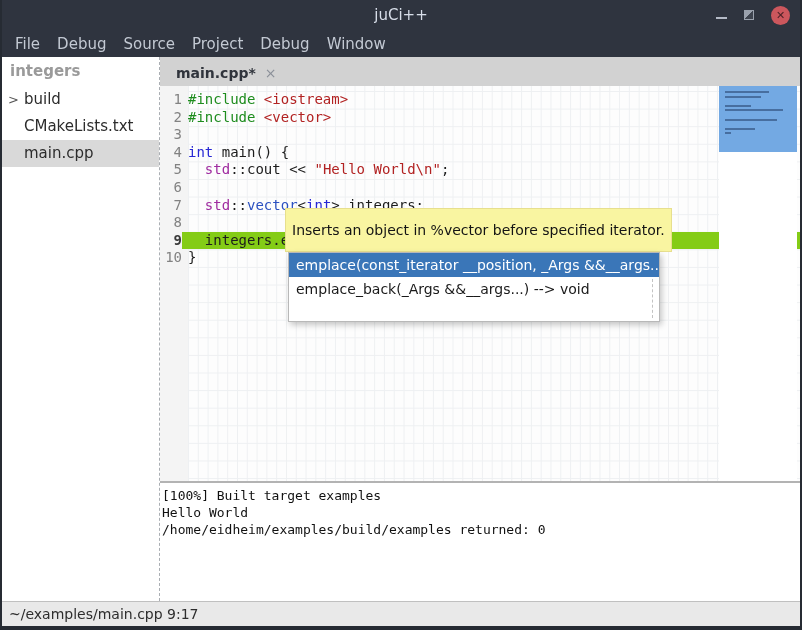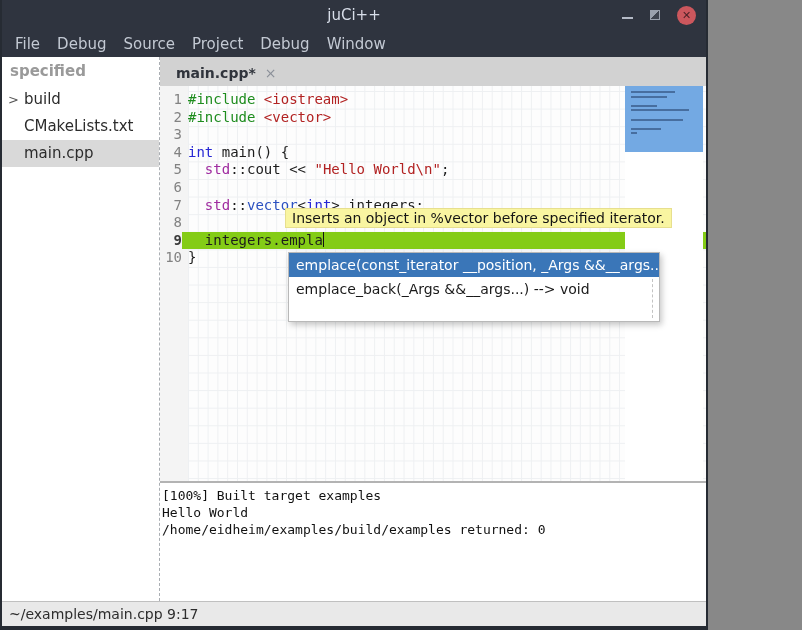--- a/index.html
+++ b/index.html
@@ -3,21 +3,21 @@
 <meta charset="utf-8">
 <style>
   :root{
     --chrome:#2f343f; --accent:#4a90d9; --selection:#3a76b8; --tooltip_bg:#f9f5a1;
     --minimap_viewport:#73a9e3; --close_btn:#cc575d;
     --syn_pp:#1e8c1e; --syn_inc:#b22222; --syn_kw:#2727d4; --syn_type:#2b50c0;
     --syn_ns:#a02ca0; --syn_str:#b22222; --syn_plain:#1c1c1c;
   }
   *{box-sizing:border-box;margin:0;padding:0}
   body{font-family:"DejaVu Sans","Liberation Sans",sans-serif;background:#888;}
-  .window{width:708px;height:630px;display:flex;flex-direction:column;
+  .window{width:802px;height:630px;display:flex;flex-direction:column;
     border-left:2px solid #262b33;border-right:2px solid #262b33;background:#fff;overflow:hidden}
   
   .titlebar{height:30px;background:var(--chrome);position:relative;display:flex;align-items:center;flex:0 0 30px}
   .title{position:absolute;left:0;right:0;text-align:center;color:#d8dee9;font-size:15px}
   .win-controls{margin-left:auto;display:flex;align-items:center;gap:17px;padding-right:10px;z-index:2}
   .btn-min{width:11px;height:2px;background:#b4bac6;margin-top:6px}
   .btn-restore{width:10px;height:10px;border:1px solid #9aa1ad;background:linear-gradient(135deg,#9aa1ad 50%,rgba(154,161,173,.15) 50%)}
   .btn-close{width:19px;height:19px;border-radius:50%;background:var(--close_btn);color:#4d2227;
     font-size:11px;font-weight:bold;display:flex;align-items:center;justify-content:center;line-height:1}
   
@@ -48,21 +48,21 @@
   .code{flex:1 1 auto;padding-left:6px;white-space:pre;color:var(--syn_plain)}
   .code-line.current .code{background:#84cc16}
   .code-line.current .ln{font-weight:bold;color:#3a3a3a}
   .tok-pp{color:var(--syn_pp)} .tok-inc{color:var(--syn_inc)} .tok-kw{color:var(--syn_kw)}
   .tok-type{color:var(--syn_type)} .tok-ns{color:var(--syn_ns)} .tok-str{color:var(--syn_str)} .tok-plain{color:var(--syn_plain)}
   .caret{display:inline-block;width:1.5px;height:15px;background:#111;vertical-align:-2px}
   .minimap{position:absolute;right:3px;width:78px;top:0;bottom:0;background:#fff;z-index:3}
   .mm-viewport{background:var(--minimap_viewport);height:66px;padding:5px 6px}
   .mm-line{height:2px;margin-bottom:2.6px;background:rgba(28,52,92,.5)}
   .tooltip{position:absolute;left:125px;top:122px;background:var(--tooltip_bg);border:1px solid #e7df8e;
-    padding:1px 6px;font-size:14px;color:#141414;white-space:nowrap;z-index:4}
+    padding:13px 6px;font-size:14px;color:#141414;white-space:nowrap;z-index:4}
   .completion{position:absolute;left:128px;top:166px;width:372px;height:70px;background:#fff;
     border:1px solid #b8b8b8;box-shadow:2px 3px 6px rgba(0,0,0,.22);z-index:5;font-size:14px}
   .comp-item{height:24px;line-height:24px;padding:0 7px;color:#1a1a1a;white-space:nowrap;overflow:hidden}
   .comp-item.selected{background:var(--selection);color:#fff}
   .comp-scroll{position:absolute;right:6px;top:26px;bottom:3px;border-left:1px dashed #c3c3c3}
   
   .hsep{height:2px;background:#b3b3b3;flex:0 0 2px}
   .terminal{flex:1 1 auto;background:#fff;padding:4px 0 0 2px;overflow:hidden;
     font-family:"DejaVu Sans Mono","Liberation Mono",monospace;font-size:13px;color:#111}
   .term-line{height:17px;line-height:17px;white-space:pre}
@@ -90,21 +90,21 @@
       <div class="menu-item">Debug</div>
       <div class="menu-item">Source</div>
       <div class="menu-item">Project</div>
       <div class="menu-item">Debug</div>
       <div class="menu-item">Window</div>
     </div>
 
   <div class="content-row">
 
     <div class="sidebar">
-      <div class="sidebar-header">specified</div>
+      <div class="sidebar-header">integers</div>
       <div>
           <div class="tree-item"><span class="chev">&gt;</span><span class="tree-label">build</span></div>
           <div class="tree-item"><span class="tree-label">CMakeLists.txt</span></div>
           <div class="tree-item selected"><span class="tree-label">main.cpp</span></div>
         </div>
     </div>
 
     <div class="right-col">
 
       <div class="tabbar">

